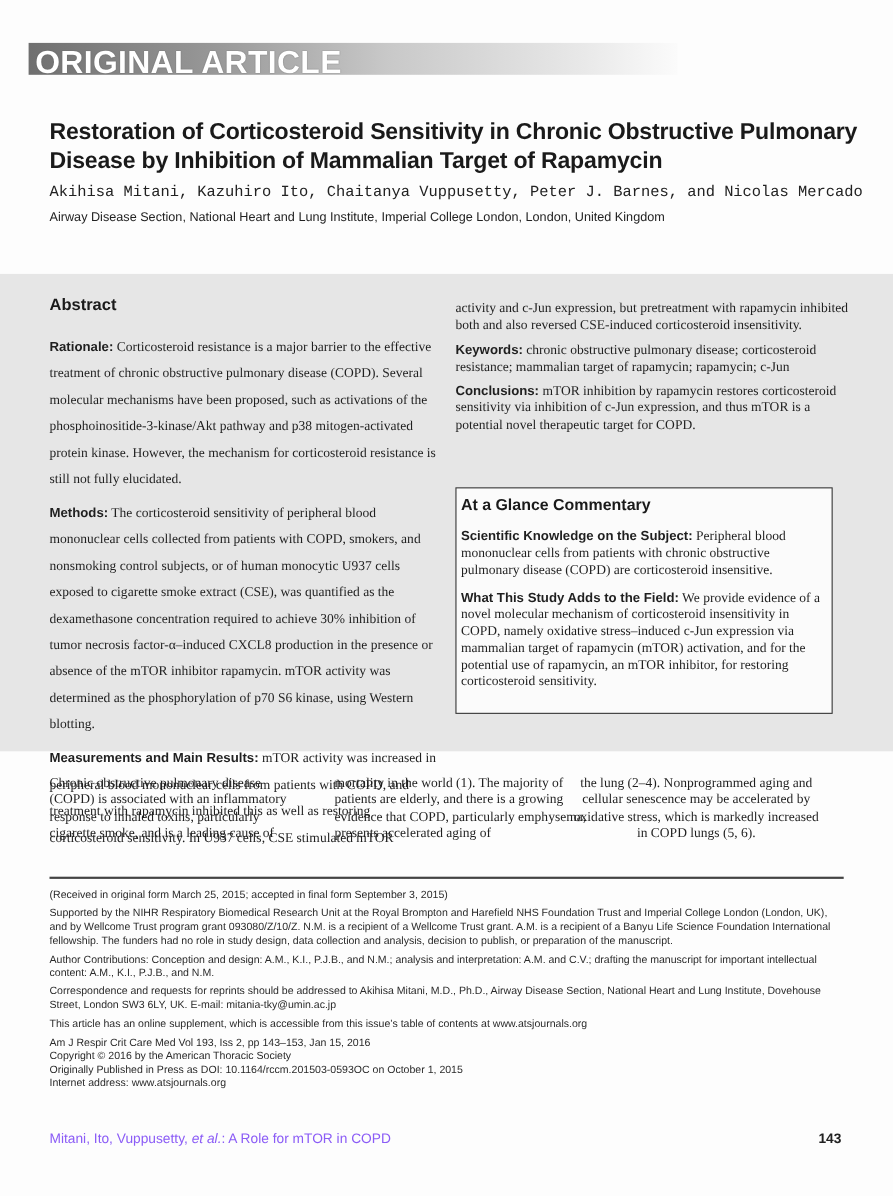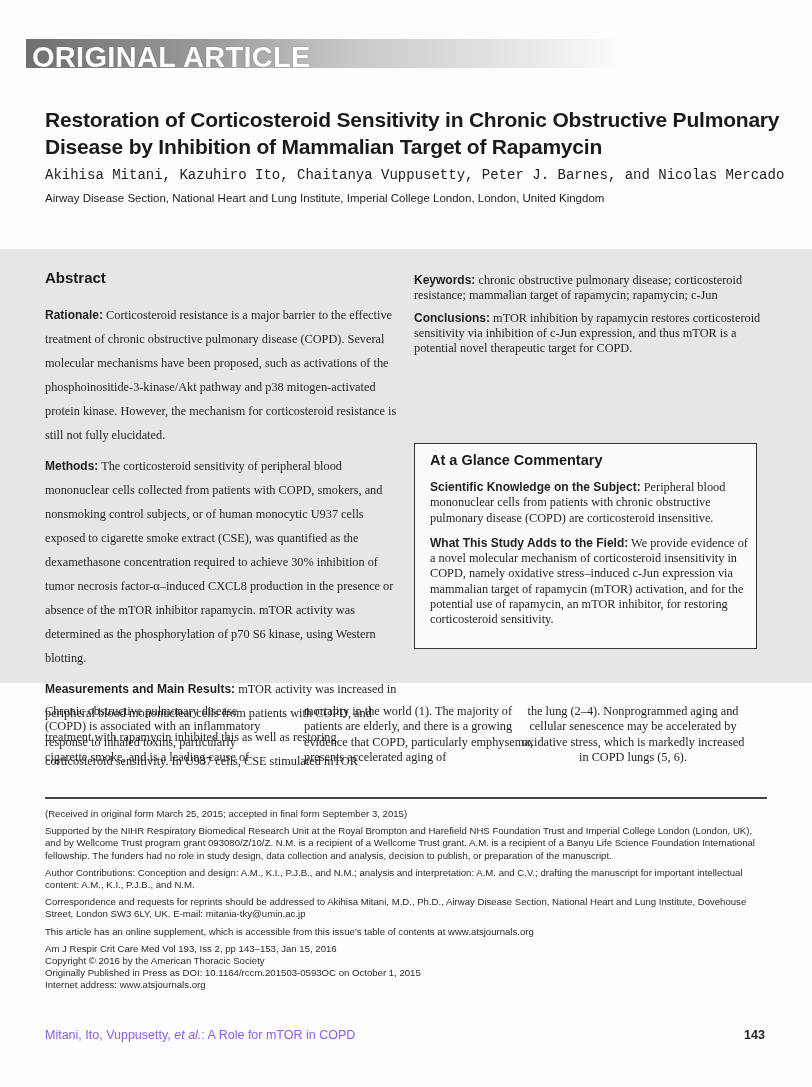--- a/index.html
+++ b/index.html
@@ -49,21 +49,21 @@
     font-size: 12.3px; line-height: 15.3px; color: #1f1f1f;
   }
   .abs-para { margin-bottom: 7px; }
   .abs-label {
     font-family: "Liberation Sans", sans-serif; font-weight: bold; font-size: 12px;
   }
 
   .glance-box {
     position: absolute; left: 414px; top: 443px; width: 343px; height: 206px;
     background: #fbfbfb; border: 1.5px solid #333;
-    padding: 8px 8px 0 15px;
+    padding: 8px 8px 0 4px;
   }
   .glance-title {
     font-family: "Liberation Sans", sans-serif; font-weight: bold; font-size: 14.5px;
     margin-bottom: 12px;
   }
   .glance-para { font-size: 12.3px; line-height: 15.3px; margin-bottom: 10px; color:#1f1f1f; }
 
   .body-cols {
     position: absolute; top: 704px; left: 45px; width: 730px;
     font-size: 12.3px; line-height: 15.3px; color: #1f1f1f;
@@ -106,20 +106,21 @@
 <div class="abstract-band"></div>
 <h2 class="abstract-heading">Abstract</h2>
 
 <div class="abs-col-left">
   <p class="abs-para"><span class="abs-label">Rationale:</span><span> Corticosteroid resistance is a major barrier to the effective treatment of chronic obstructive pulmonary disease (COPD). Several molecular mechanisms have been proposed, such as activations of the phosphoinositide-3-kinase/Akt pathway and p38 mitogen-activated protein kinase. However, the mechanism for corticosteroid resistance is still not fully elucidated.</span></p>
   <p class="abs-para"><span class="abs-label">Methods:</span><span> The corticosteroid sensitivity of peripheral blood mononuclear cells collected from patients with COPD, smokers, and nonsmoking control subjects, or of human monocytic U937 cells exposed to cigarette smoke extract (CSE), was quantified as the dexamethasone concentration required to achieve 30% inhibition of tumor necrosis factor-α–induced CXCL8 production in the presence or absence of the mTOR inhibitor rapamycin. mTOR activity was determined as the phosphorylation of p70 S6 kinase, using Western blotting.</span></p>
   <p class="abs-para"><span class="abs-label">Measurements and Main Results:</span><span> mTOR activity was increased in peripheral blood mononuclear cells from patients with COPD, and treatment with rapamycin inhibited this as well as restoring corticosteroid sensitivity. In U937 cells, CSE stimulated mTOR</span></p>
 </div>
 
 <div class="abs-col-right">
+  <p class="abs-para">activity and c-Jun expression, but pretreatment with rapamycin inhibited both and also reversed CSE-induced corticosteroid insensitivity.</p>
   <p class="abs-para"><span class="abs-label">Keywords:</span><span> chronic obstructive pulmonary disease; corticosteroid resistance; mammalian target of rapamycin; rapamycin; c-Jun</span></p>
   <p class="abs-para"><span class="abs-label">Conclusions:</span><span> mTOR inhibition by rapamycin restores corticosteroid sensitivity via inhibition of c-Jun expression, and thus mTOR is a potential novel therapeutic target for COPD.</span></p>
 </div>
 
 <div class="glance-box">
   <h3 class="glance-title">At a Glance Commentary</h3>
   <p class="glance-para"><span class="abs-label">Scientific Knowledge on the Subject:</span><span> Peripheral blood mononuclear cells from patients with chronic obstructive pulmonary disease (COPD) are corticosteroid insensitive.</span></p>
   <p class="glance-para"><span class="abs-label">What This Study Adds to the Field:</span><span>  We provide evidence of a novel molecular mechanism of corticosteroid insensitivity in COPD, namely oxidative stress–induced c-Jun expression via mammalian target of rapamycin (mTOR) activation, and for the potential use of rapamycin, an mTOR inhibitor, for restoring corticosteroid sensitivity.</span></p>
 </div>
 

